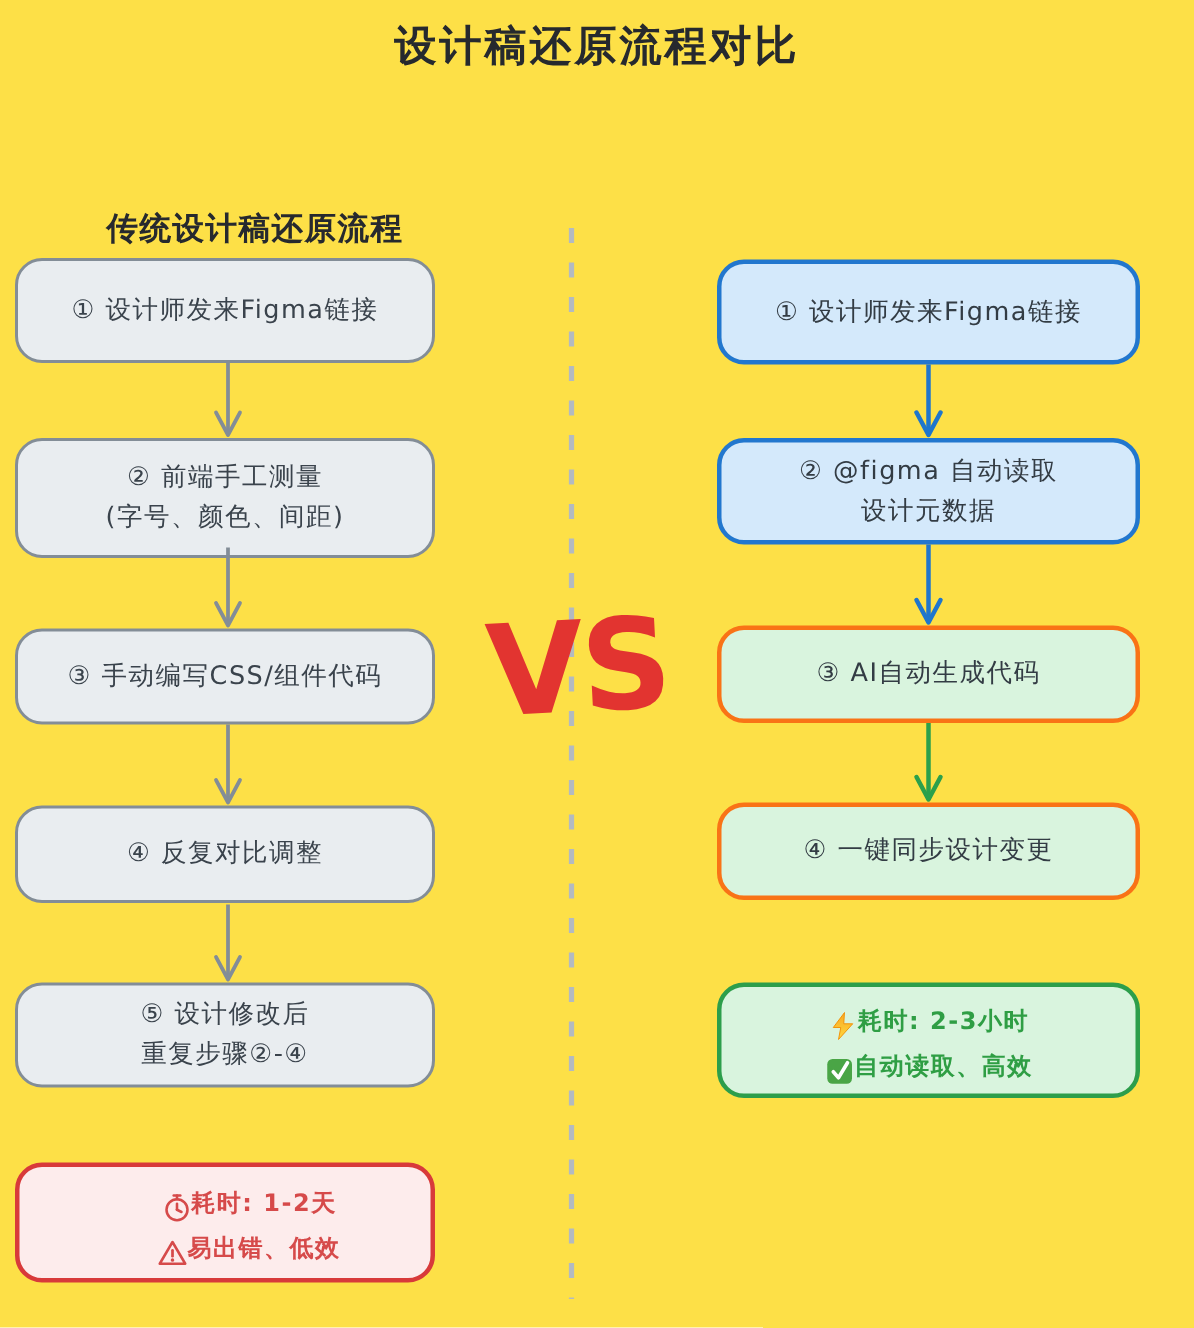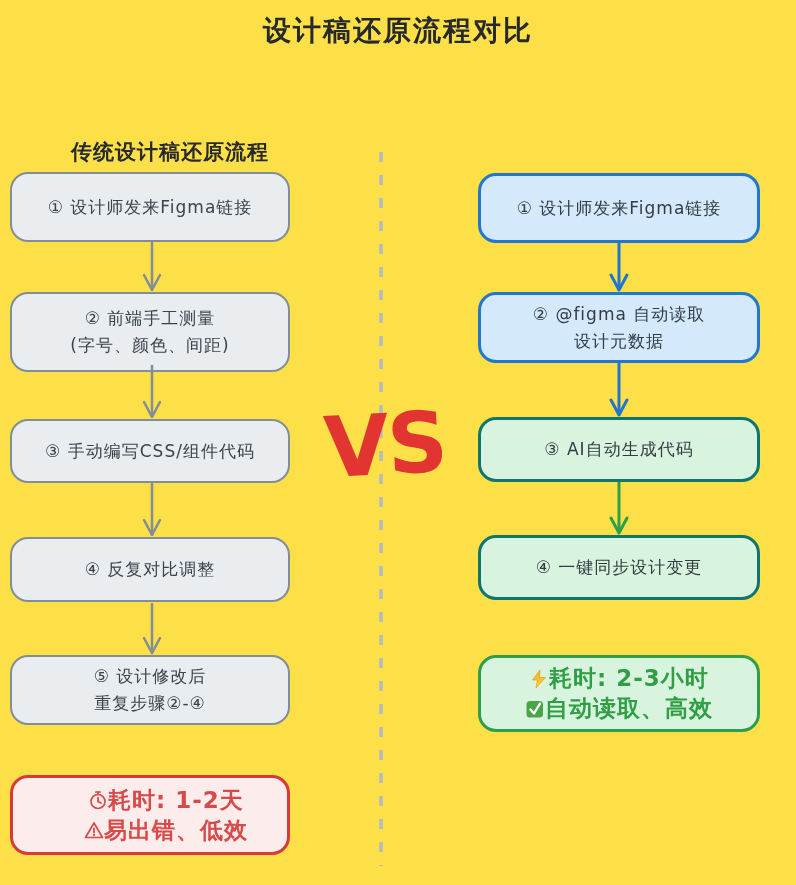--- a/index.html
+++ b/index.html
@@ -15,24 +15,24 @@
     position:absolute;top:92px;text-align:center;
     font-size:21px;font-weight:700;color:#26292e;letter-spacing:1px;margin-top:46px;
   }
   .box{
     position:absolute;box-sizing:border-box;border-radius:18px;
     display:flex;flex-direction:column;align-items:center;justify-content:center;
     text-align:center;font-size:17px;line-height:27px;letter-spacing:1px;
   }
   .box.gray { background:#e9edf0; border:2.5px solid #838d97; color:#3a434c; }
   .box.blue { background:#d4e9fb; border:3px solid #2277ce; color:#333c44; }
-  .box.green{ background:#d9f4de; border:3px solid #0f766e; color:#333c44; }
+  .box.green{ background:#d9f4de; border:3px solid #f97316; color:#333c44; }
   .box.red  { background:#fdecec; border:3px solid #d83a3a; color:#d64a4a; font-weight:700;padding-left:32px; }
   .box.green-summary{ background:#d9f4de; border:3px solid #2d9e4b; color:#2f9e44; font-weight:700; }
-  .srow{display:flex;align-items:center;justify-content:center;gap:0;height:30px;font-size:23px;letter-spacing:1px;}
+  .srow{display:flex;align-items:flex-end;justify-content:center;gap:0;height:30px;font-size:16px;letter-spacing:1px;}
   .arrow{position:absolute;}
   .arrow line,.arrow polyline{fill:none;stroke-linecap:round;stroke-linejoin:round;}
   .arrow.a-gray  line,.arrow.a-gray  polyline{stroke:#838d97;stroke-width:2.5;}
   .arrow.a-blue  line,.arrow.a-blue  polyline{stroke:#1f76cc;stroke-width:3;}
   .arrow.a-green line,.arrow.a-green polyline{stroke:#2ba04b;stroke-width:3;}
   .divider{position:absolute;left:368px;top:150px;}
   .vs{
     position:absolute;left:300px;top:396px;width:170px;text-align:center;
     font-size:84px;font-weight:700;color:#e23430;transform:rotate(-3deg);
     letter-spacing:-2px;z-index:5;

